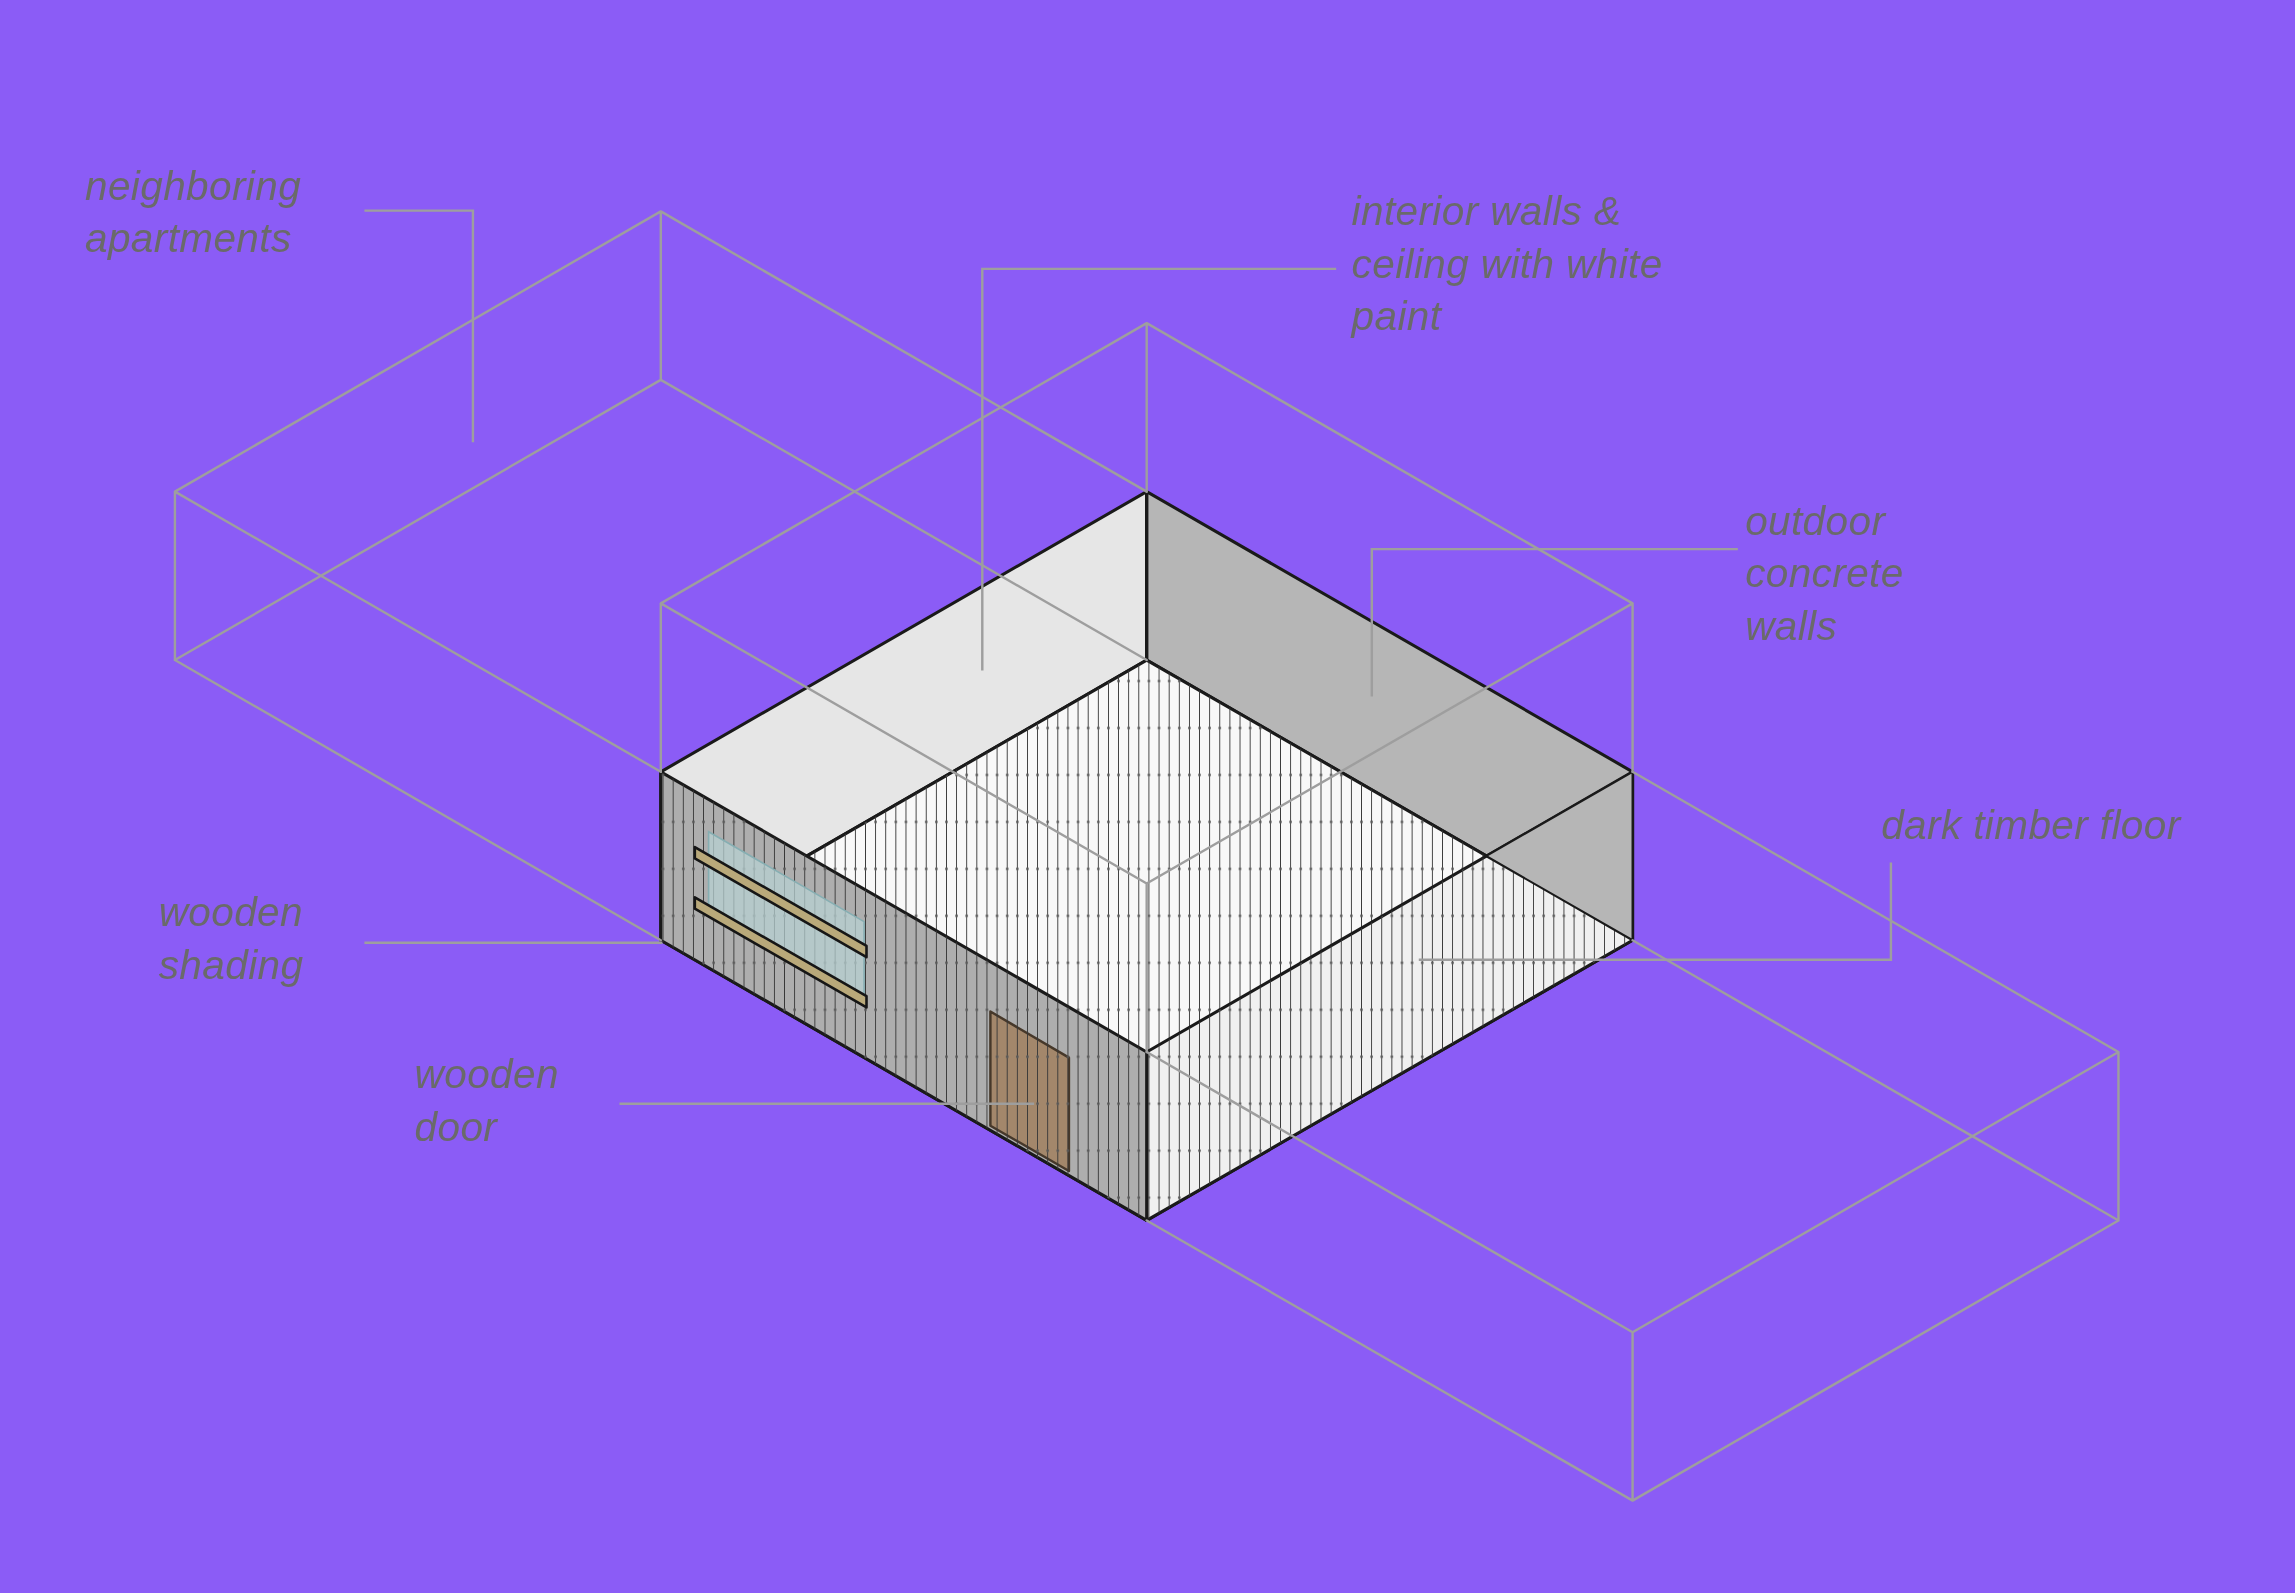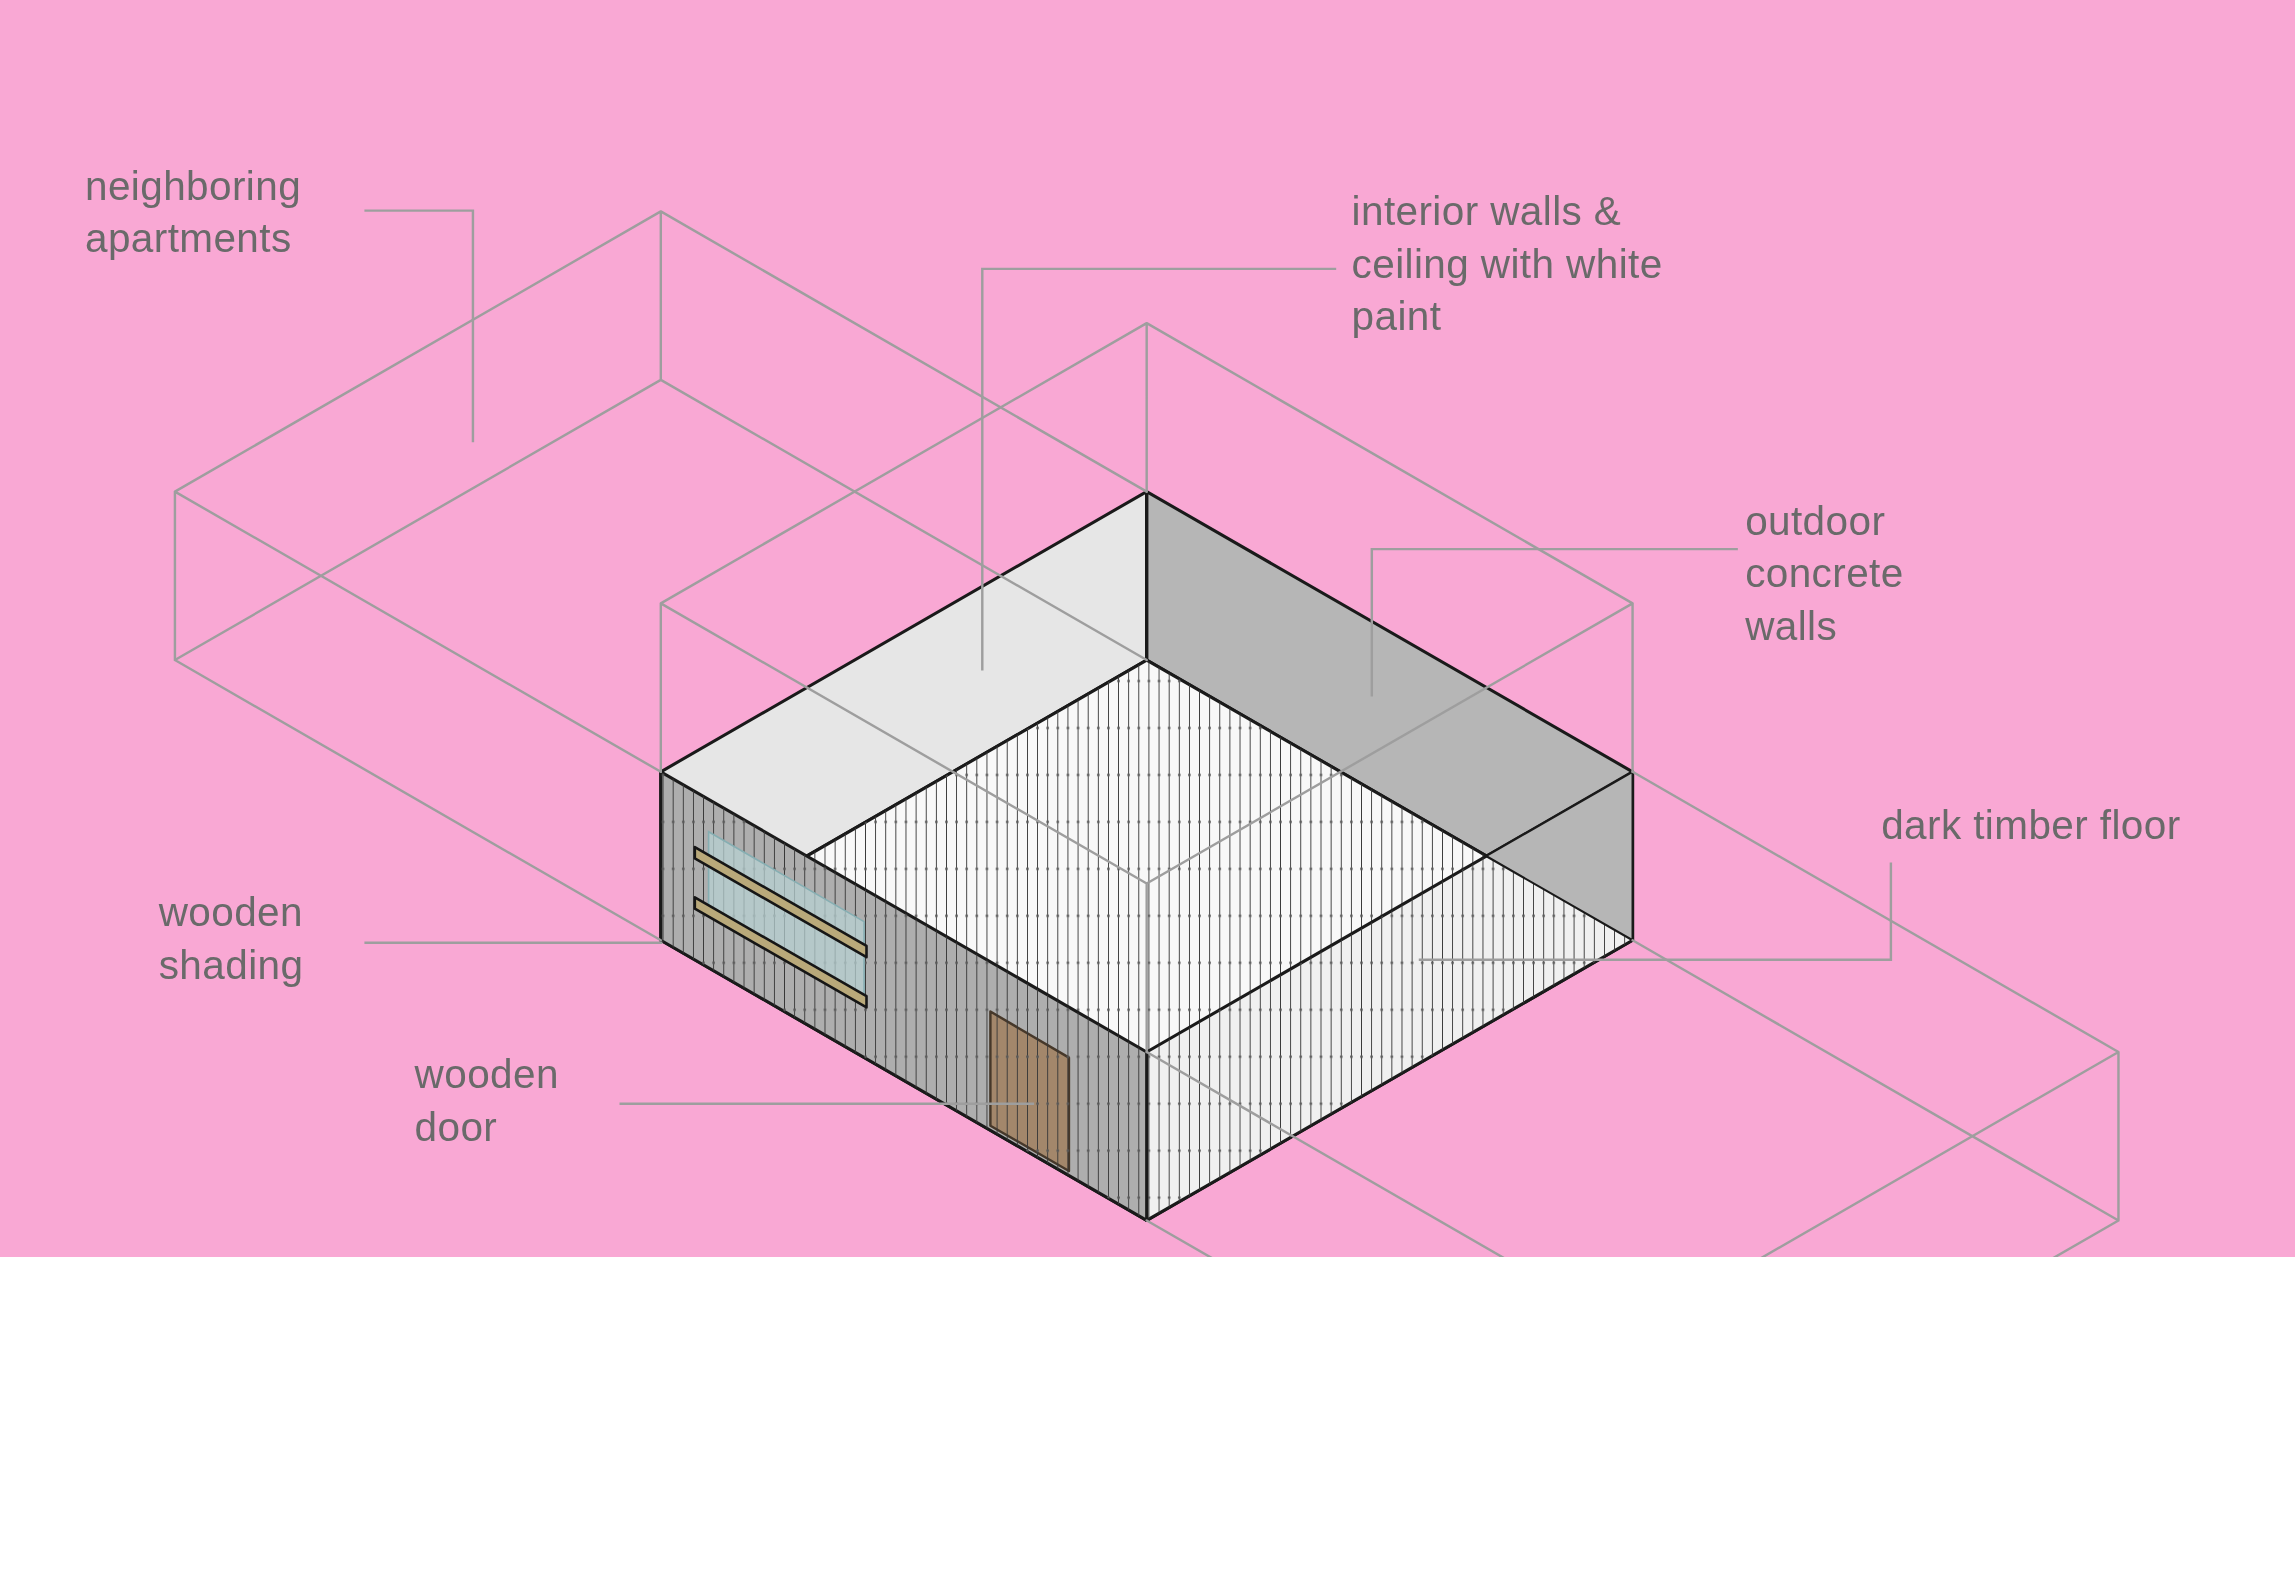--- a/index.html
+++ b/index.html
@@ -1,16 +1,16 @@
 <!DOCTYPE html>
 <html style="font-size:13px"><head>
 <meta charset="utf-8">
 <style>
   html,body { margin:0; padding:0; background:#ffffff; }
-  .canvas { position:relative; width:2295px; height:1257px; background:#f9a8d4; overflow:hidden; }
+  .canvas { position:relative; width:2295px; height:1593px; background:#8b5cf6; overflow:hidden;font-style:italic; }
   svg { position:absolute; left:0; top:0; display:block; }
   text.label {
     font-family:"Liberation Sans", sans-serif;
     font-size:50px;
     letter-spacing:0.5px;
     fill:#6a6a6a;
   }
   .wire   { fill:none; stroke-width:3;   stroke-linecap:round; stroke-linejoin:round; }
   .leader { fill:none; stroke-width:3;   stroke-linecap:butt; }
   .edged  { stroke:#1a1a1a; stroke-width:3.8; stroke-linejoin:round; }

